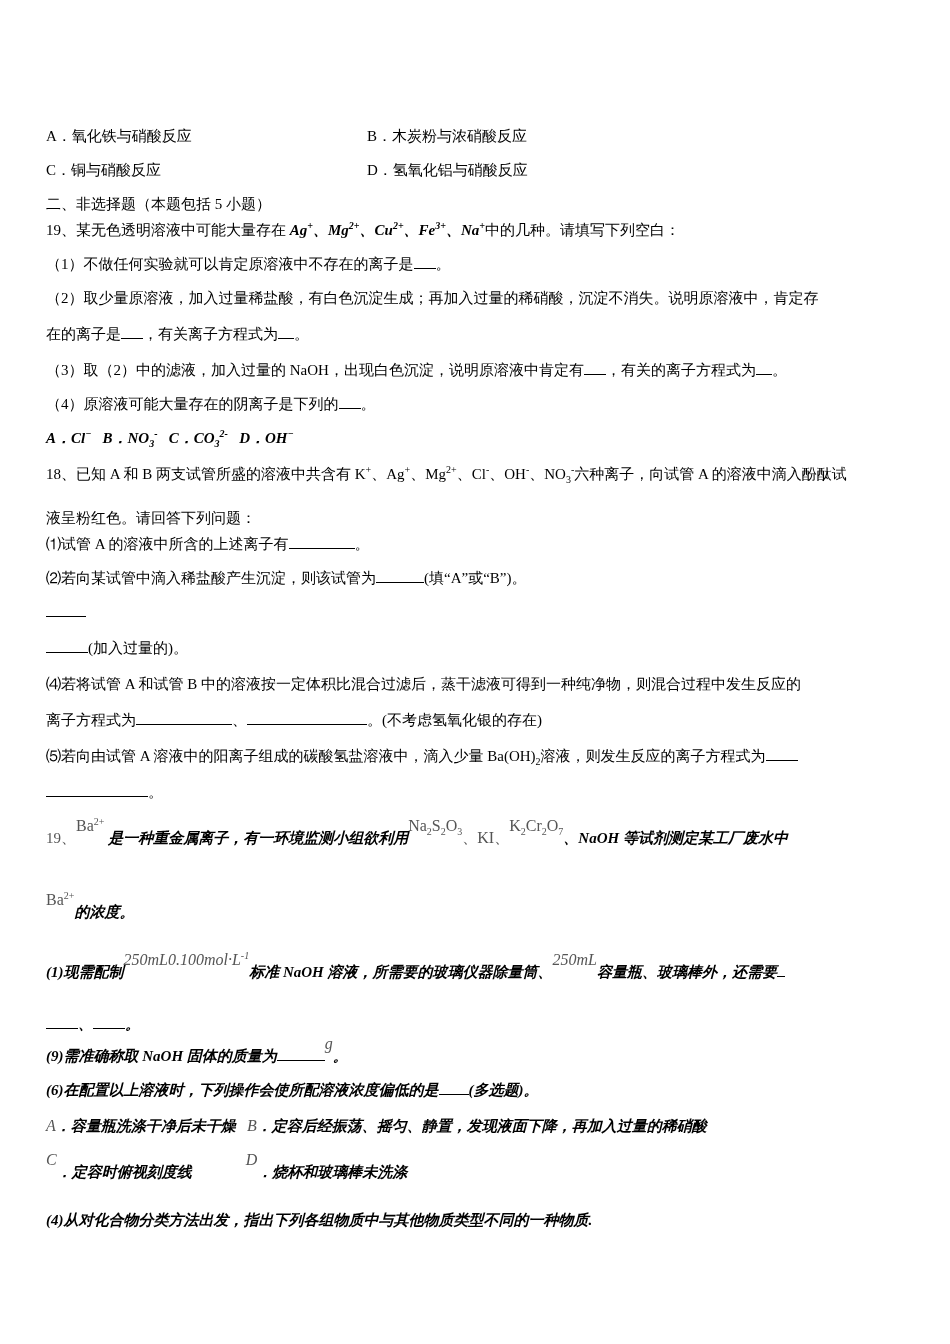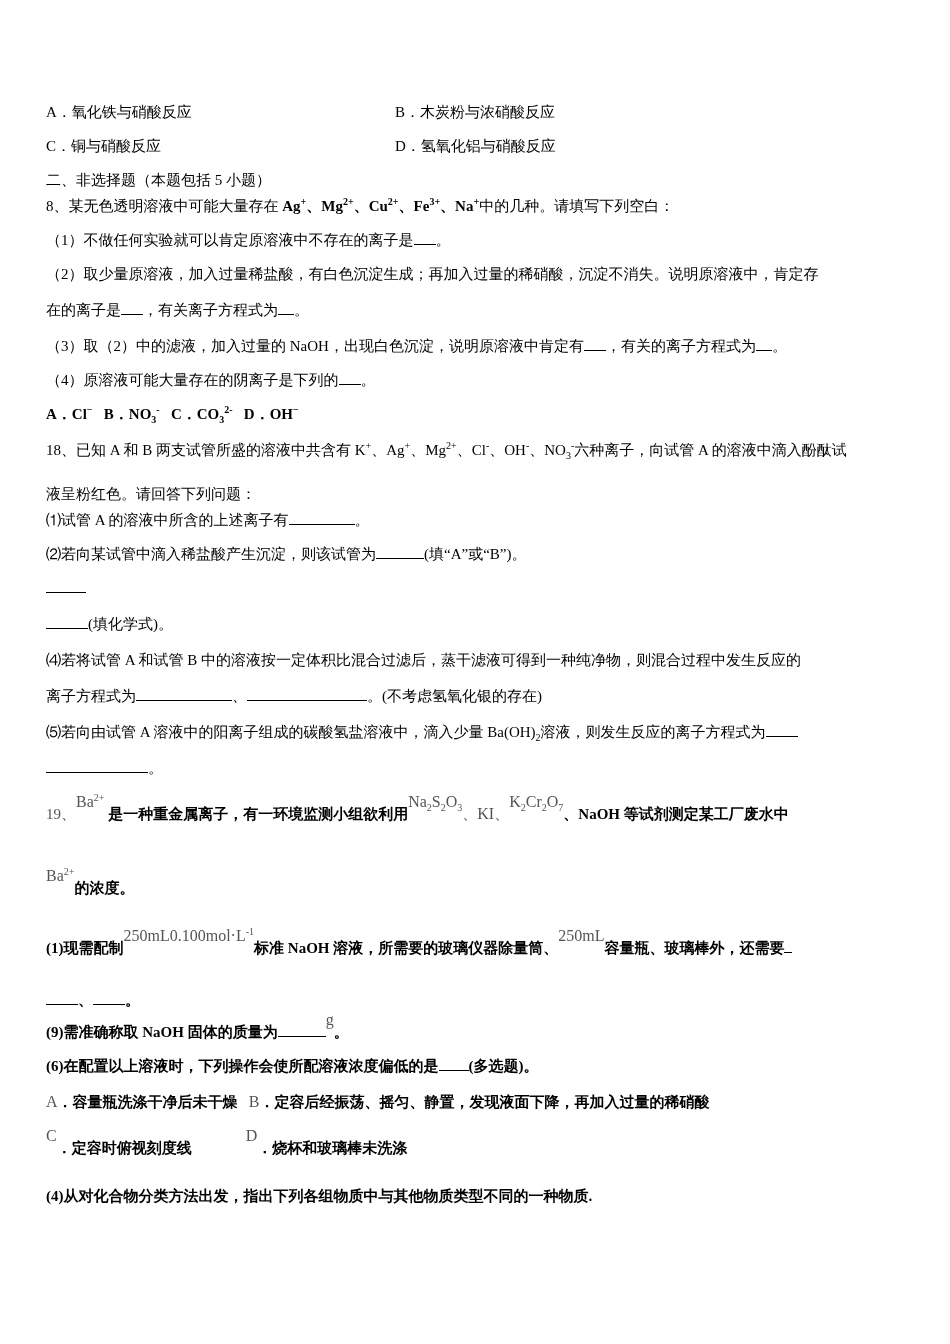--- a/index.html
+++ b/index.html
@@ -1,39 +1,39 @@
 <!DOCTYPE html>
 <html><head>
 <meta charset="utf-8">
 <style>
   html, body { margin:0; padding:0; background:#ffffff; }
   body { width:950px; height:1344px; position:relative; overflow:hidden;
          font-family:"Liberation Serif","DejaVu Serif",serif; color:#000; }
-  .line { position:absolute; left:46px; font-size:15px; line-height:20px; white-space:nowrap; }
-  .b { font-weight:bold; }
-  .col2 { position:absolute; left:395px; }
+  .line { position:absolute; left:46px; font-size:15px; line-height:20px; white-space:nowrap;margin-top:24px; }
+  .b { font-weight:bold;font-style:italic; }
+  .col2 { position:absolute; left:367px; }
   .sup { vertical-align:super; font-size:10px; line-height:0; }
   .sub { vertical-align:sub; font-size:10px; line-height:0; }
   .gray { color:#555; font-weight:normal; font-family:"Liberation Serif",serif; }
   .f { font-size:16px; }
   .raised { position:relative; top:-12px; }
   .blank { display:inline-block; border-bottom:1.5px solid #000; height:14px; vertical-align:baseline; }
 </style>
 </head>
 <body>
 
 <div class="line" style="top:102px"><span>A．氧化铁与硝酸反应</span></div>
 <div class="line col2" style="top:102px"><span>B．木炭粉与浓硝酸反应</span></div>
 <div class="line" style="top:136px"><span>C．铜与硝酸反应</span></div>
 <div class="line col2" style="top:136px"><span>D．氢氧化铝与硝酸反应</span></div>
 
 <div class="line" style="top:170px">二、非选择题（本题包括 5 小题）</div>
 
 <div class="line" style="top:196px">
-  <span>8、某无色透明溶液中可能大量存在 </span><span class="b">Ag<span class="sup">+</span>、Mg<span class="sup">2+</span>、Cu<span class="sup">2+</span>、Fe<span class="sup">3+</span>、Na<span class="sup">+</span></span><span>中的几种。请填写下列空白：</span>
+  <span>19、某无色透明溶液中可能大量存在 </span><span class="b">Ag<span class="sup">+</span>、Mg<span class="sup">2+</span>、Cu<span class="sup">2+</span>、Fe<span class="sup">3+</span>、Na<span class="sup">+</span></span><span>中的几种。请填写下列空白：</span>
 </div>
 <div class="line" style="top:230px">
   <span>（1）不做任何实验就可以肯定原溶液中不存在的离子是</span><span class="blank" style="width:22px"></span><span>。</span>
 </div>
 <div class="line" style="top:264px"><span>（2）取少量原溶液，加入过量稀盐酸，有白色沉淀生成；再加入过量的稀硝酸，沉淀不消失。说明原溶液中，肯定存</span></div>
 <div class="line" style="top:300px">
   <span>在的离子是</span><span class="blank" style="width:22px"></span><span>，有关离子方程式为</span><span class="blank" style="width:16px"></span><span>。</span>
 </div>
 <div class="line" style="top:336px">
   <span>（3）取（2）中的滤液，加入过量的 NaOH，出现白色沉淀，说明原溶液中肯定有</span><span class="blank" style="width:22px"></span><span>，有关的离子方程式为</span><span class="blank" style="width:16px"></span><span>。</span>
@@ -52,21 +52,21 @@
 <div class="line" style="top:510px">
   <span>⑴试管 A 的溶液中所含的上述离子有</span><span class="blank" style="width:66px"></span><span>。</span>
 </div>
 <div class="line" style="top:544px">
   <span>⑵若向某试管中滴入稀盐酸产生沉淀，则该试管为</span><span class="blank" style="width:48px"></span><span>(填“A”或“B”)。</span>
 </div>
 <div class="line" style="top:578px">
   <span class="blank" style="width:40px"></span>
 </div>
 <div class="line" style="top:614px">
-  <span class="blank" style="width:42px"></span><span>(填化学式)。</span>
+  <span class="blank" style="width:42px"></span><span>(加入过量的)。</span>
 </div>
 <div class="line" style="top:650px"><span>⑷若将试管 A 和试管 B 中的溶液按一定体积比混合过滤后，蒸干滤液可得到一种纯净物，则混合过程中发生反应的</span></div>
 <div class="line" style="top:686px">
   <span>离子方程式为</span><span class="blank" style="width:96px"></span><span>、</span><span class="blank" style="width:120px"></span><span>。(不考虑氢氧化银的存在)</span>
 </div>
 <div class="line" style="top:722px">
   <span>⑸若向由试管 A 溶液中的阳离子组成的碳酸氢盐溶液中，滴入少量 Ba(OH)</span><span class="sub">2</span><span>溶液，则发生反应的离子方程式为</span><span class="blank" style="width:32px"></span>
 </div>
 <div class="line" style="top:758px">
   <span class="blank" style="width:102px"></span><span>。</span>

